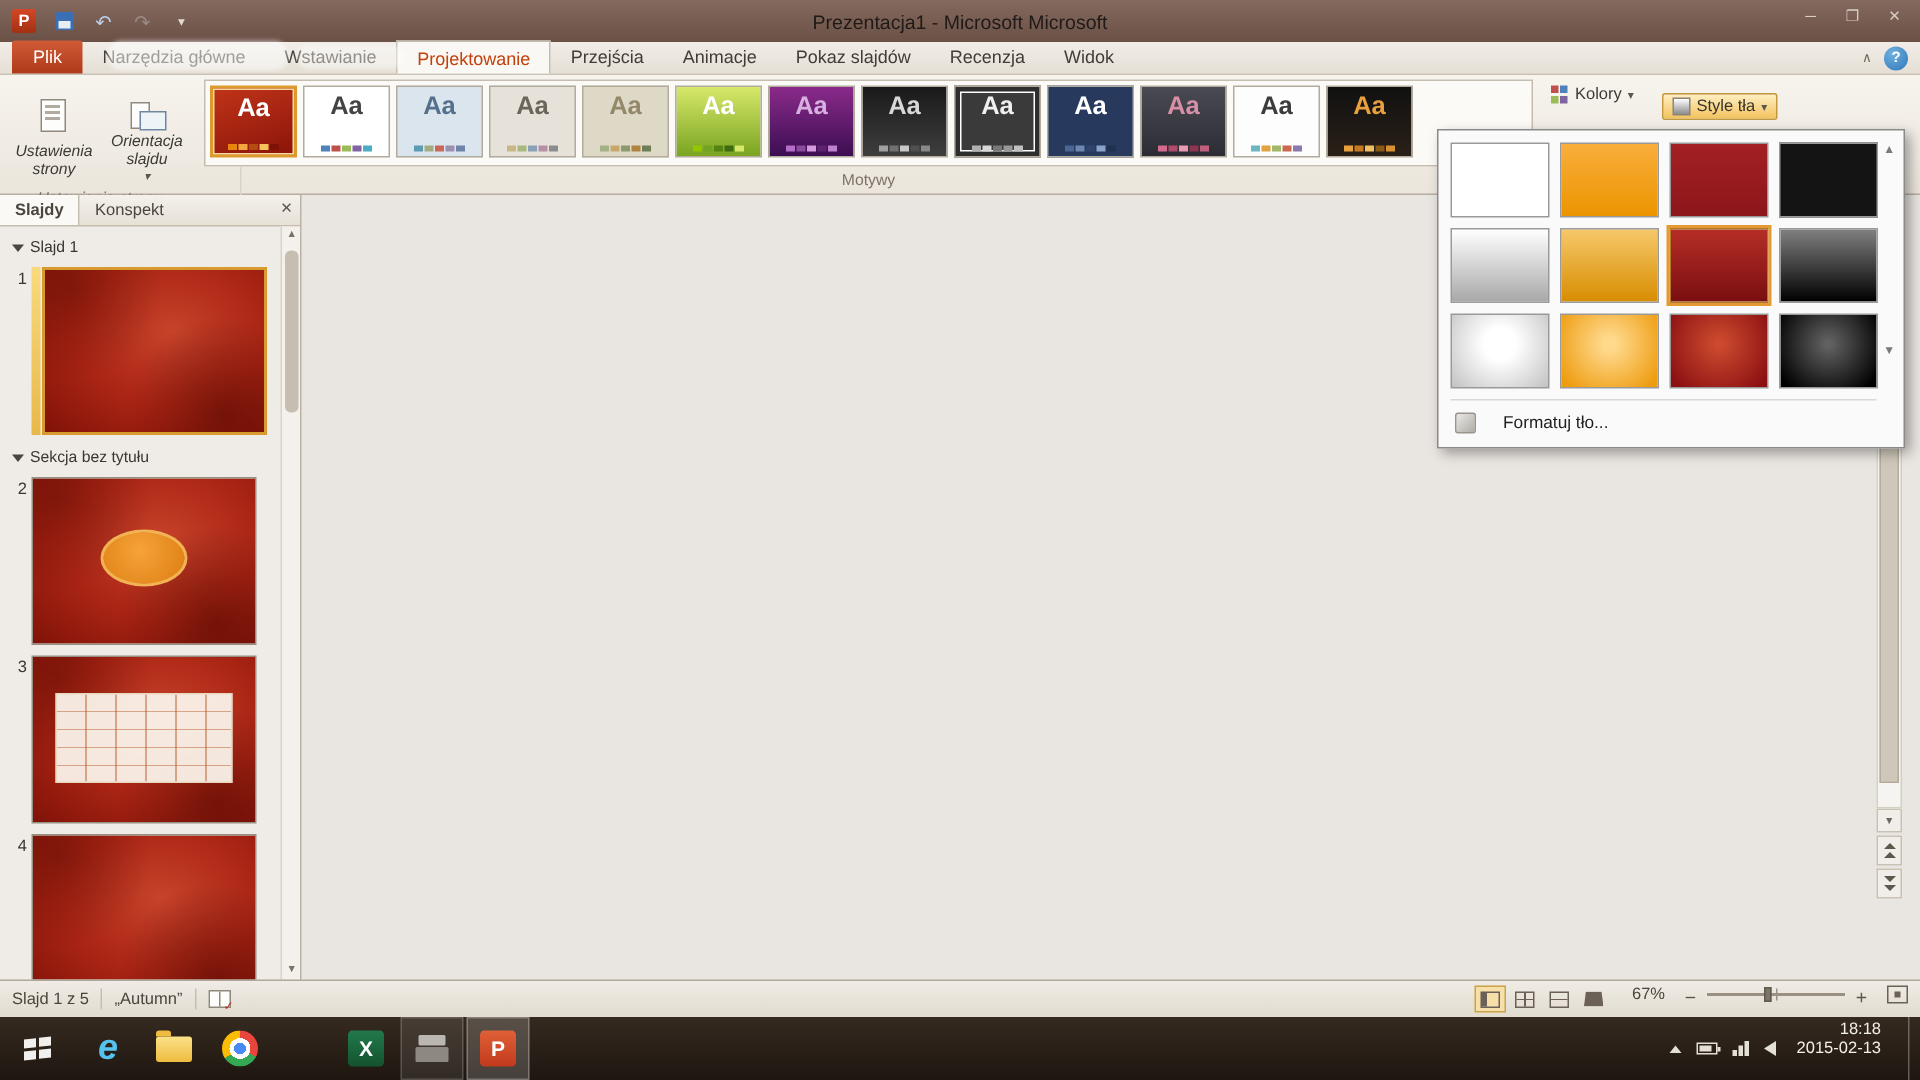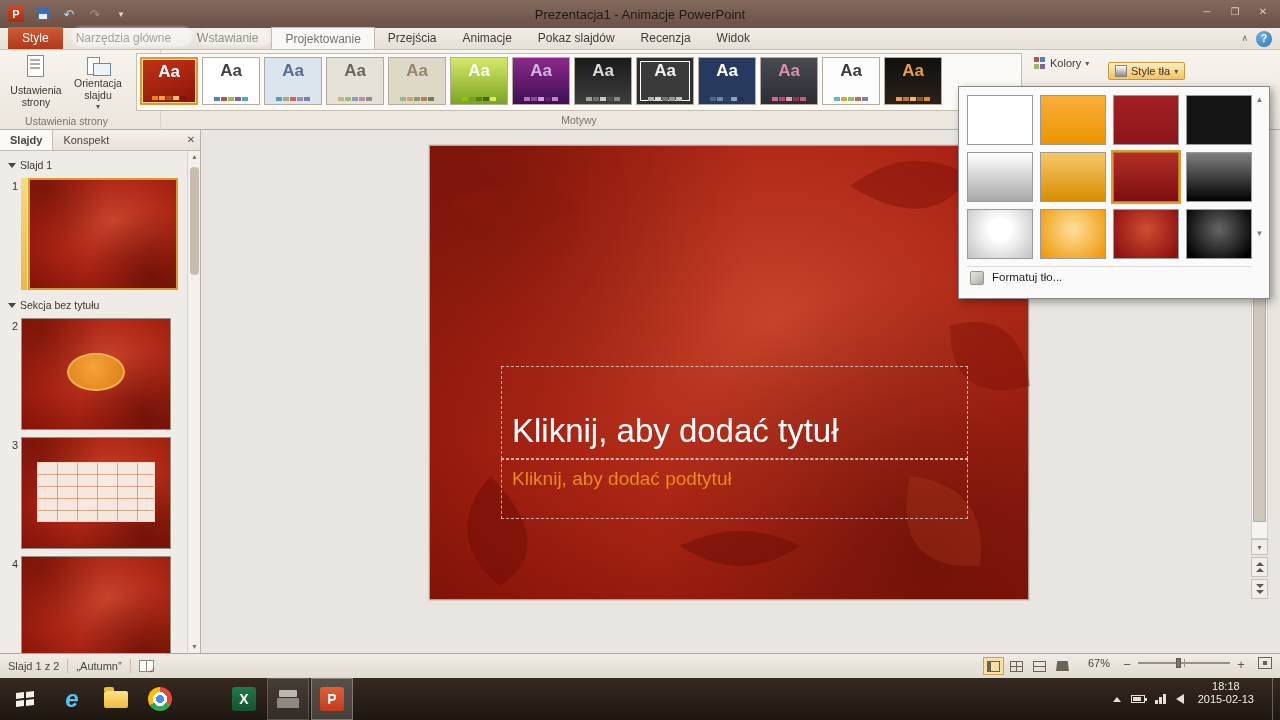--- a/index.html
+++ b/index.html
@@ -21,34 +21,34 @@
   .win-btns { position:absolute; right:4px; top:3px; display:flex; gap:2px;}
   .win-btn { width:26px; height:17px; color:#d9cec5; font-size:10px; text-align:center; line-height:17px;}
 
   
   #tabrow { position:absolute; left:0; top:28px; width:1280px; height:22px;
     background:linear-gradient(#f1ede7,#e5dfd5); border-bottom:1px solid #c9c2b4; display:flex; align-items:flex-end;}
   .file-tab { height:22px; padding:0 14px; background:linear-gradient(#cf5b35,#ae3a1c); color:#fff;
     font-size:12px; line-height:22px; border-radius:2px 2px 0 0; margin-left:8px;}
   #ribbon-tabs { display:flex; height:22px; }
   .tab { padding:0 13px; line-height:22px; font-size:12px; color:#413d36; }
-  .tab.active { background:#faf8f4; border:1px solid #c3bcae; border-bottom:none; color:#737373; }
+  .tab.active { background:#faf8f4; border:1px solid #c3bcae; border-bottom:none; color:#c2410c; }
   .help-circle { position:absolute; right:8px; top:3px; width:16px; height:16px; border-radius:50%;
     background:radial-gradient(circle at 35% 30%,#6fb0e0,#2e77b8); color:#fff; font-size:10px; font-weight:bold;
     text-align:center; line-height:16px;}
   .collapse-ribbon { position:absolute; right:32px; top:5px; color:#6e675d; font-size:9px;}
   .watermark { position:absolute; background:rgba(255,255,255,.5); border-radius:9px; filter:blur(1.5px); z-index:5;}
   #wm1 { left:72px; top:27px; width:120px; height:20px;}
   #wm2 { left:198px; top:30px; width:72px; height:16px; background:rgba(255,255,255,.42);}
 
   
   #ribbon { position:absolute; left:0; top:50px; width:1280px; height:80px;
     background:linear-gradient(#f7f4ee,#ebe5dc); border-bottom:1px solid #b6ae9f;}
   .group-label { position:absolute; bottom:3px; font-size:10.5px; color:#7c7366; text-align:center;}
-  #pagesetup-group { position:absolute; left:0; top:0; width:161px; height:80px; border-right:1px solid #d9d3c6;}
+  #pagesetup-group { position:absolute; left:0; top:11px; width:161px; height:80px; border-right:1px solid #d9d3c6;font-style:italic;}
   .big-btn { position:absolute; top:3px; width:60px; height:60px; display:flex; flex-direction:column;
     align-items:center; font-size:10.5px; color:#3c3a35; text-align:center; line-height:12px;}
   .big-icon { width:26px; height:26px; margin:2px 0 3px; position:relative;}
   .page-ic { position:absolute; left:4px; top:0; width:17px; height:22px; background:#fdfdfb; border:1px solid #8f897d;}
   .page-ic:after { content:""; position:absolute; left:2px; top:3px; width:10px; height:2px; background:#b0aaa0;
     box-shadow:0 4px 0 #b0aaa0, 0 8px 0 #b0aaa0;}
   .orient-ic1 { position:absolute; left:2px; top:2px; width:13px; height:18px; background:#fdfdfb; border:1px solid #8f897d;}
   .orient-ic2 { position:absolute; left:8px; top:8px; width:18px; height:13px; background:#eef3f8; border:1px solid #6e86a0;}
   .caret { font-size:8px; color:#5c564c; }
 
@@ -72,21 +72,21 @@
 
   
   #bg-menu { position:absolute; left:958px; top:86px; width:312px; background:#fafafa;
     border:1px solid #8a8a8a; box-shadow:3px 3px 8px rgba(0,0,0,.35); z-index:50; padding:8px 18px 5px 8px;}
   #bg-grid { display:grid; grid-template-columns:repeat(4,66px); grid-auto-rows:50px; grid-gap:7px;}
   .swatch { border:1px solid #9a9a9a; }
   .swatch.sel { outline:2px solid #e39a32; outline-offset:0; border-color:#b5762a;}
   .menu-scroll { position:absolute; right:3px; top:8px; bottom:60px; width:13px; display:flex;
     flex-direction:column; justify-content:space-between; align-items:center; color:#7a7a7a; font-size:8px;}
   .menu-sep { border-top:1px solid #d8d8d8; margin:7px 0 4px;}
-  .menu-item { height:22px; display:flex; gap:8px; font-size:11.5px; color:#1f1f1f; padding-left:3px;}
+  .menu-item { height:22px; display:flex; align-items:center; gap:18px; font-size:11.5px; color:#1f1f1f; padding-left:3px;}
   .menu-item.disabled { color:#9f9f9f;}
   .mi-icon { width:14px; height:14px; border:1px solid #9a958c; background:linear-gradient(135deg,#e8e8e8,#b0aca4); border-radius:2px;}
   .menu-item.disabled .mi-icon { opacity:.45;}
 
   
   #workspace { position:absolute; left:0; top:130px; width:1280px; height:523px;}
 
   
   #slides-panel { position:absolute; left:0; top:0; width:201px; height:523px; background:#efece7;
     border-right:1px solid #b9b2a4;}
@@ -205,48 +205,48 @@
   #tray { margin-left:auto; display:flex; align-items:center; gap:10px; color:#ece8e1;}
   .tray-up { width:0; height:0; border-left:4px solid transparent; border-right:4px solid transparent;
     border-bottom:5px solid #e4dfd7;}
   .battery-ic { width:14px; height:8px; border:1px solid #e4dfd7; position:relative;}
   .battery-ic:before { content:""; position:absolute; left:1px; top:1px; width:8px; height:4px; background:#e4dfd7;}
   .battery-ic:after { content:""; position:absolute; right:-3px; top:2px; width:2px; height:3px; background:#e4dfd7;}
   .net-ic { display:flex; align-items:flex-end; gap:1px; height:10px;}
   .net-ic span { width:3px; background:#e4dfd7; display:block;}
   .vol-ic { width:0; height:0; border-top:5px solid transparent; border-bottom:5px solid transparent;
     border-right:8px solid #e4dfd7; position:relative;}
-  #clock { text-align:center; font-size:11px; line-height:13px; color:#f2efe9; margin:0 8px 12px 4px;}
+  #clock { text-align:right; font-size:11px; line-height:13px; color:#f2efe9; margin:0 8px 12px 4px;}
   #show-desktop { width:8px; height:42px; border-left:1px solid rgba(255,255,255,.3);}
 </style>
 </head>
 <body>
 
 <div id="app">
 
   <div id="titlebar">
     <div class="appicon">P</div>
     <div class="qat">
       <span class="qat-btn">
           <span class="floppy"></span>
         </span>
       <span class="qat-btn undo">↶</span>
       <span class="qat-btn redo">↷</span>
       <span class="qat-btn qat-caret">▾</span>
     </div>
-    <div id="title-text">Prezentacja1 - Animacje PowerPoint</div>
+    <div id="title-text">Prezentacja1 - Microsoft Microsoft</div>
     <div class="win-btns">
       <span class="win-btn">─</span>
       <span class="win-btn">❐</span>
       <span class="win-btn">✕</span>
     </div>
   </div>
 
   <div id="tabrow">
-    <div class="file-tab">Style</div>
+    <div class="file-tab">Plik</div>
     <div id="ribbon-tabs">
         <div class="tab">Narzędzia główne</div>
         <div class="tab">Wstawianie</div>
         <div class="tab active">Projektowanie</div>
         <div class="tab">Przejścia</div>
         <div class="tab">Animacje</div>
         <div class="tab">Pokaz slajdów</div>
         <div class="tab">Recenzja</div>
         <div class="tab">Widok</div>
       </div>
@@ -492,36 +492,20 @@
           </div>
         </div>
       <div id="panel-scrollbar">
         <div class="arr">▲</div>
         <div id="panel-thumb"></div>
         <div class="arr" id="panel-arr-dn">▼</div>
       </div>
     </div>
 
     <div id="main-area">
-      <div id="slide-canvas" class="autumn">
-        <svg width="600" height="455" viewBox="0 0 600 455">
-          <path d="M420 40 q60 -45 120 -10 q-40 60 -120 10 z" fill="#7a0f06" opacity="0.45"></path>
-          <path d="M520 180 q70 -20 80 60 q-80 20 -80 -60 z" fill="#7a0f06" opacity="0.40"></path>
-          <path d="M60 330 q-50 60 10 110 q60 -40 -10 -110 z" fill="#700c04" opacity="0.50"></path>
-          <path d="M150 60 q-60 -40 -130 -5 q50 55 130 5 z" fill="#8c1a0c" opacity="0.35"></path>
-          <path d="M480 330 q80 10 70 90 q-90 5 -70 -90 z" fill="#d85a2e" opacity="0.18"></path>
-          <path d="M250 400 q60 -30 120 0 q-60 40 -120 0 z" fill="#5f0a03" opacity="0.40"></path>
-        </svg>
-        <div class="ph" id="title-ph">
-          <div class="txt">Kliknij, aby dodać tytuł</div>
-        </div>
-        <div class="ph" id="subtitle-ph">
-          <div class="txt">Kliknij, aby dodać podtytuł</div>
-        </div>
-      </div>
 
       <div id="main-scrollbar">
         <div class="sb-btn">▲</div>
         <div id="sb-track">
           <div id="sb-thumb"></div>
         </div>
         <div class="sb-btn">▼</div>
         <div class="dbl-btn">
           <span class="tri-up"></span>
             <span class="tri-up"></span>
@@ -529,21 +513,21 @@
         <div class="dbl-btn">
           <span class="tri-dn"></span>
             <span class="tri-dn"></span>
         </div>
       </div>
 
     </div>
   </div>
 
   <div id="statusbar">
-    <span>Slajd 1 z 2</span>
+    <span>Slajd 1 z 5</span>
     <span class="sb-sep"></span>
     <span>„Autumn”</span>
     <span class="sb-sep"></span>
     <span class="book-ic"></span>
     <div id="sb-right">
       <span class="view-btn active">
           <span class="vi vi-normal"></span>
         </span>
       <span class="view-btn">
           <span class="vi vi-sorter"></span>

